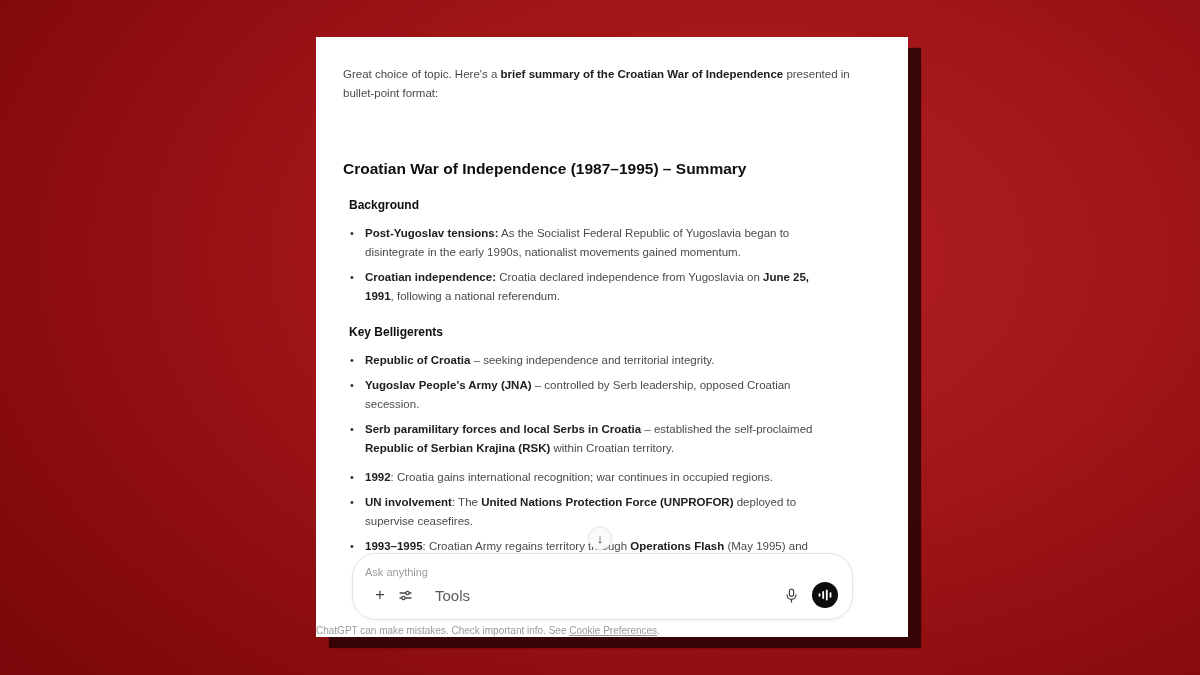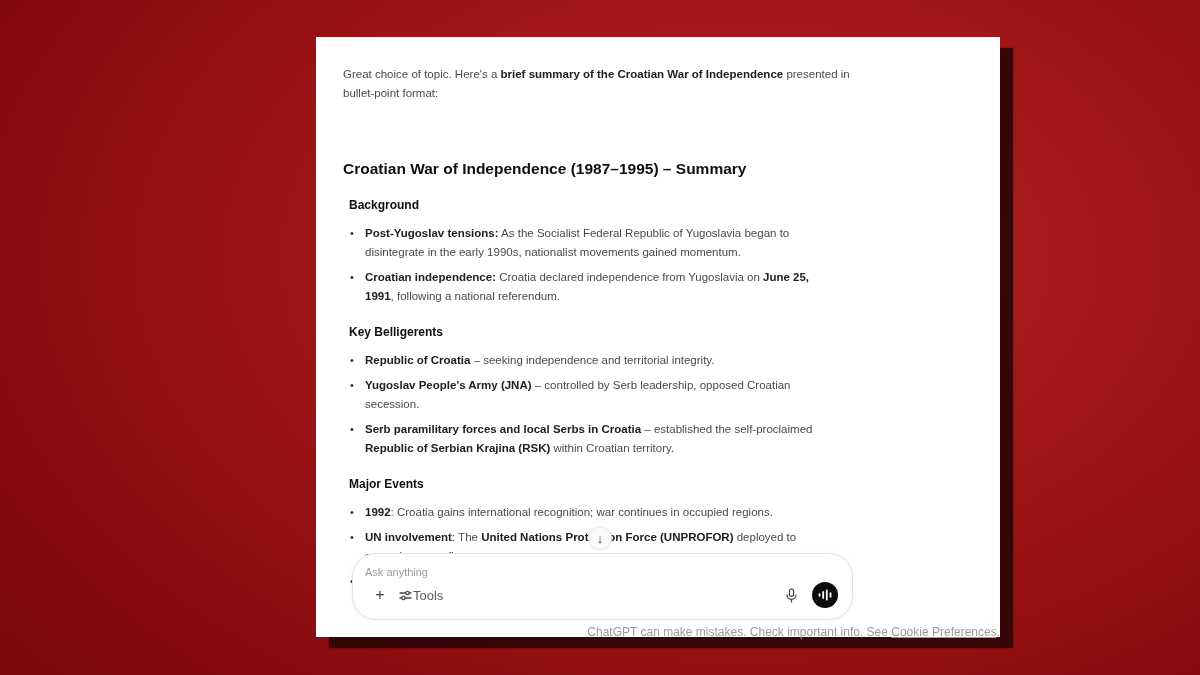--- a/index.html
+++ b/index.html
@@ -2,21 +2,21 @@
 <html><head>
 <meta charset="utf-8">
 <style>
   html,body{margin:0;padding:0;}
   body{
     width:1200px;height:675px;position:relative;overflow:hidden;
     font-family:"Liberation Sans", sans-serif;
     background:radial-gradient(1050px 700px at 62% 38%, #b32025 0%, #a01518 40%, #8a0c0e 70%, #730607 100%);
   }
   .card{
-    position:absolute;left:316px;top:37px;width:684px;height:600px;
+    position:absolute;left:316px;top:37px;width:592px;height:600px;
     background:#ffffff;
     box-shadow:13px 11px 1px rgba(42,3,5,0.88);
   }
   .content{
     position:absolute;left:27px;top:0;width:509px;
     color:#4a4a4a;font-size:11.5px;line-height:19px;
   }
   .intro{margin-top:28px;}
   .bold{font-weight:bold;color:#202020;}
   .h3{
@@ -43,31 +43,31 @@
   }
   .composer-row{
     position:absolute;left:0;right:0;bottom:10px;height:28px;
     display:flex;align-items:center;padding:0 14px;
   }
   .icon-btn{
     width:26px;height:26px;display:flex;align-items:center;justify-content:center;
     border-radius:50%;cursor:pointer;color:#3f3f3f;flex:0 0 auto;
   }
   .tools-btn{
-    display:flex;align-items:center;gap:1px;color:#5a5a5a;font-size:13px;
+    display:flex;align-items:center;gap:23px;color:#5a5a5a;font-size:15px;
     padding:0 6px;height:26px;border-radius:14px;cursor:pointer;flex:0 0 auto;
   }
   .spacer{flex:1;}
   .voice-btn{
     width:26px;height:26px;border-radius:50%;background:#0d0d0d;
     display:flex;align-items:center;justify-content:center;cursor:pointer;flex:0 0 auto;margin-left:8px;
   }
   .footer{
-    position:absolute;left:0;right:0;top:588px;text-align:right;
-    font-size:12px;color:#9a9a9a;
+    position:absolute;left:0;right:0;top:588px;text-align:left;
+    font-size:10px;color:#9a9a9a;
   }
   .footer a{color:#9a9a9a;text-decoration:underline;cursor:pointer;}
   svg{display:block;}
 </style>
 </head>
 <body>
 
 <div class="card">
 
   <div class="content">
@@ -78,21 +78,20 @@
         <ul class="bullets">
           <li><span class="bold">Post-Yugoslav tensions:</span><span> As the Socialist Federal Republic of Yugoslavia began to disintegrate in the early 1990s, nationalist movements gained momentum.</span></li>
           <li><span class="bold">Croatian independence:</span><span> Croatia declared independence from Yugoslavia on </span><span class="bold">June 25, 1991</span><span>, following a national referendum.</span></li>
         </ul>
         <div class="h4">Key Belligerents</div>
         <ul class="bullets">
           <li><span class="bold">Republic of Croatia</span><span> – seeking independence and territorial integrity.</span></li>
           <li><span class="bold">Yugoslav People's Army (JNA)</span><span> – controlled by Serb leadership, opposed Croatian secession.</span></li>
           <li><span class="bold">Serb paramilitary forces and local Serbs in Croatia</span><span> – established the self-proclaimed </span><span class="bold">Republic of Serbian Krajina (RSK)</span><span> within Croatian territory.</span></li>
         </ul>
-        <div class="h4">Major Events</div>
         <ul class="bullets">
           <li><span class="bold">1992</span><span>: Croatia gains international recognition; war continues in occupied regions.</span></li>
           <li><span class="bold">UN involvement</span><span>: The </span><span class="bold">United Nations Protection Force (UNPROFOR)</span><span> deployed to supervise ceasefires.</span></li>
           <li><span class="bold">1993–1995</span><span>: Croatian Army regains territory through </span><span class="bold">Operations Flash</span><span> (May 1995) and </span><span class="bold">Storm</span><span> (August 1995).</span></li>
         </ul>
       </div>
   </div>
 
   <div class="scroll-btn">
     <span>↓</span>

